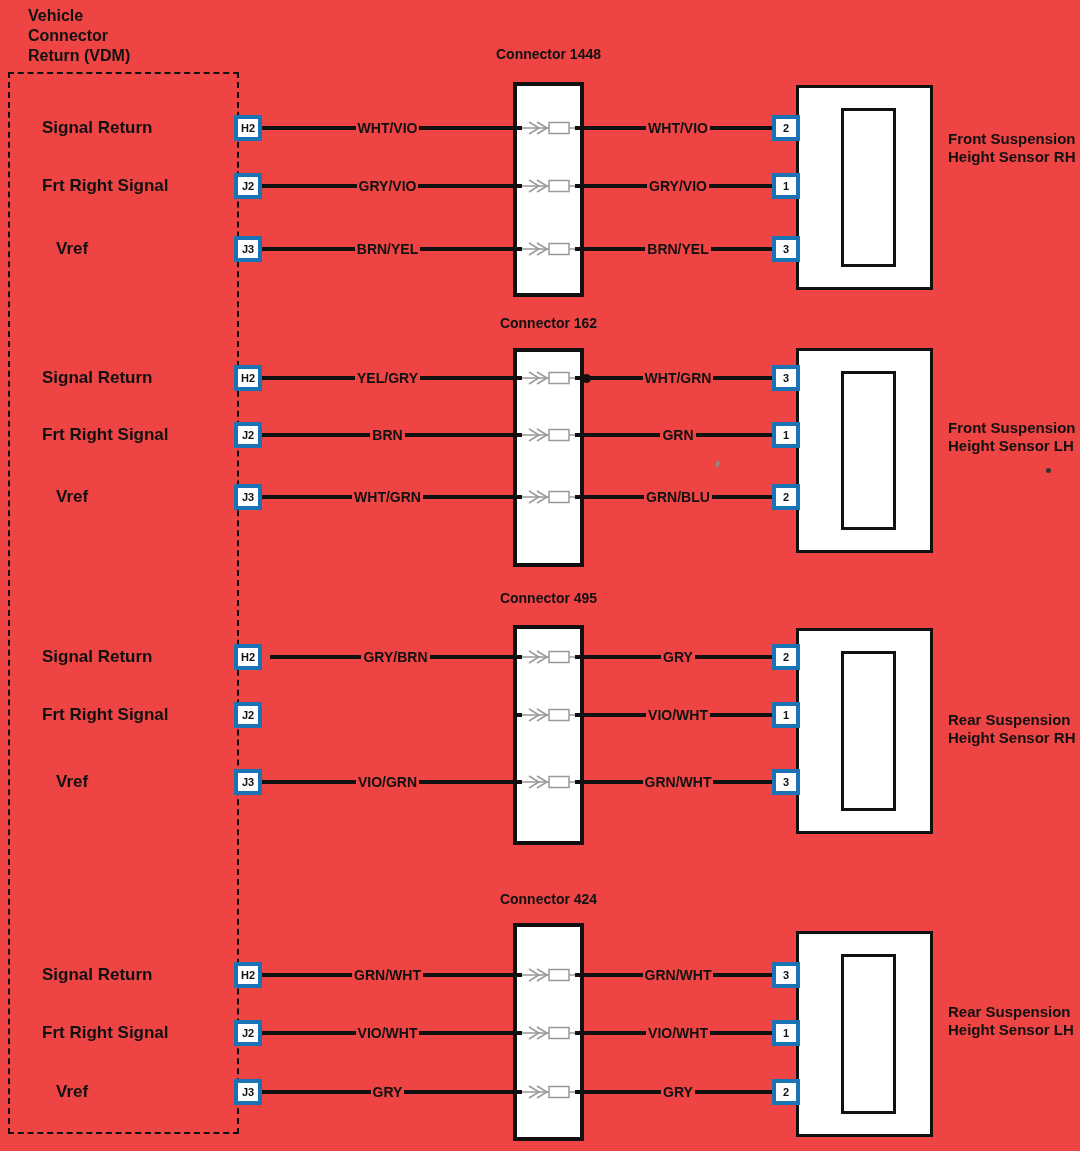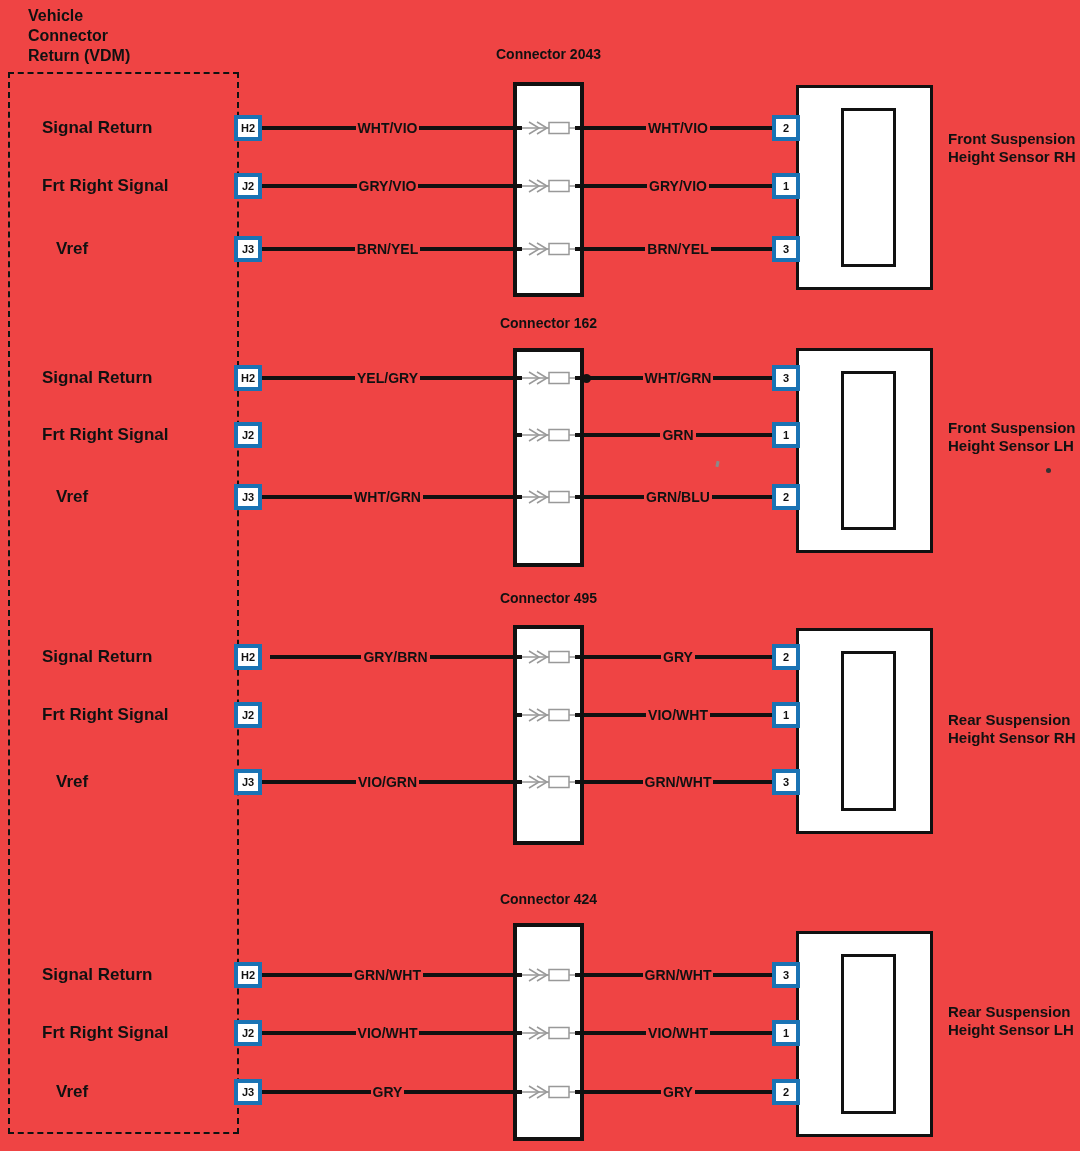--- a/index.html
+++ b/index.html
@@ -110,21 +110,21 @@
 </head>
 <body>
 
 <div class="diagram" id="diagram">
     <div class="abs vdm-box" style="left: 8px; top: 72px; width: 227px; height: 1058px;"></div>
     <div class="abs vdm-title" style="left: 28px; top: 6px;">
       <div>Vehicle</div>
       <div>Connector</div>
       <div>Return (VDM)</div>
     </div>
-    <div class="abs conn-title" style="left: 448.5px; top: 46px; width: 200px;">Connector 2043</div>
+    <div class="abs conn-title" style="left: 448.5px; top: 46px; width: 200px;">Connector 1448</div>
     <div class="abs conn-box" style="left: 513px; top: 82px; width: 71px; height: 215px;"></div>
     <div class="abs sensor-box" style="left: 796px; top: 85px; width: 137px; height: 205px;">
       <div class="sensor-inner" style="left: 42px; top: 20px; width: 55px; height: 159px;"></div>
     </div>
     <div class="abs sensor-label" style="left: 948px; top: 130px;">
       <div>Front Suspension</div>
       <div>Height Sensor RH</div>
     </div>
     <div class="abs row-label" style="left: 42px; top: 117px;">Signal Return</div>
     <div class="abs pin-box" style="left: 234px; top: 115px; border-color: rgb(26, 115, 180);">H2</div>
@@ -214,20 +214,25 @@
         <rect x="59" y="8" width="6" height="4" fill="#111111"></rect>
       </svg></div>
     <div class="abs wire" style="left: 584px; top: 368px; width: 188px;">
       <div class="seg"></div>
       <div class="wire-label">WHT/GRN</div>
       <div class="seg"></div>
     </div>
     <div class="abs pin-box" style="left: 772px; top: 365px; border-color: rgb(26, 115, 180);">3</div>
     <div class="abs row-label" style="left: 42px; top: 424px;">Frt Right Signal</div>
     <div class="abs pin-box" style="left: 234px; top: 422px; border-color: rgb(26, 115, 180);">J2</div>
+    <div class="abs wire" style="left: 262px; top: 425px; width: 251px;">
+      <div class="seg"></div>
+      <div class="wire-label">BRN</div>
+      <div class="seg"></div>
+    </div>
     <div class="abs" style="left: 516px; top: 425px; width: 65px; height: 20px;"><svg width="65" height="20" viewBox="0 0 65 20">
         <line x1="4" y1="10" x2="61" y2="10" stroke="#999999" stroke-width="1.5"></line>
         <path d="M13,4 L23,10 L13,16" fill="none" stroke="#999999" stroke-width="1.5"></path>
         <path d="M21,4 L31,10 L21,16" fill="none" stroke="#999999" stroke-width="1.5"></path>
         <rect x="33" y="4.5" width="20" height="11" fill="#ffffff" stroke="#999999" stroke-width="1.5"></rect>
         <rect x="0" y="8" width="6" height="4" fill="#111111"></rect>
         <rect x="59" y="8" width="6" height="4" fill="#111111"></rect>
       </svg></div>
     <div class="abs wire" style="left: 584px; top: 425px; width: 188px;">
       <div class="seg"></div>

